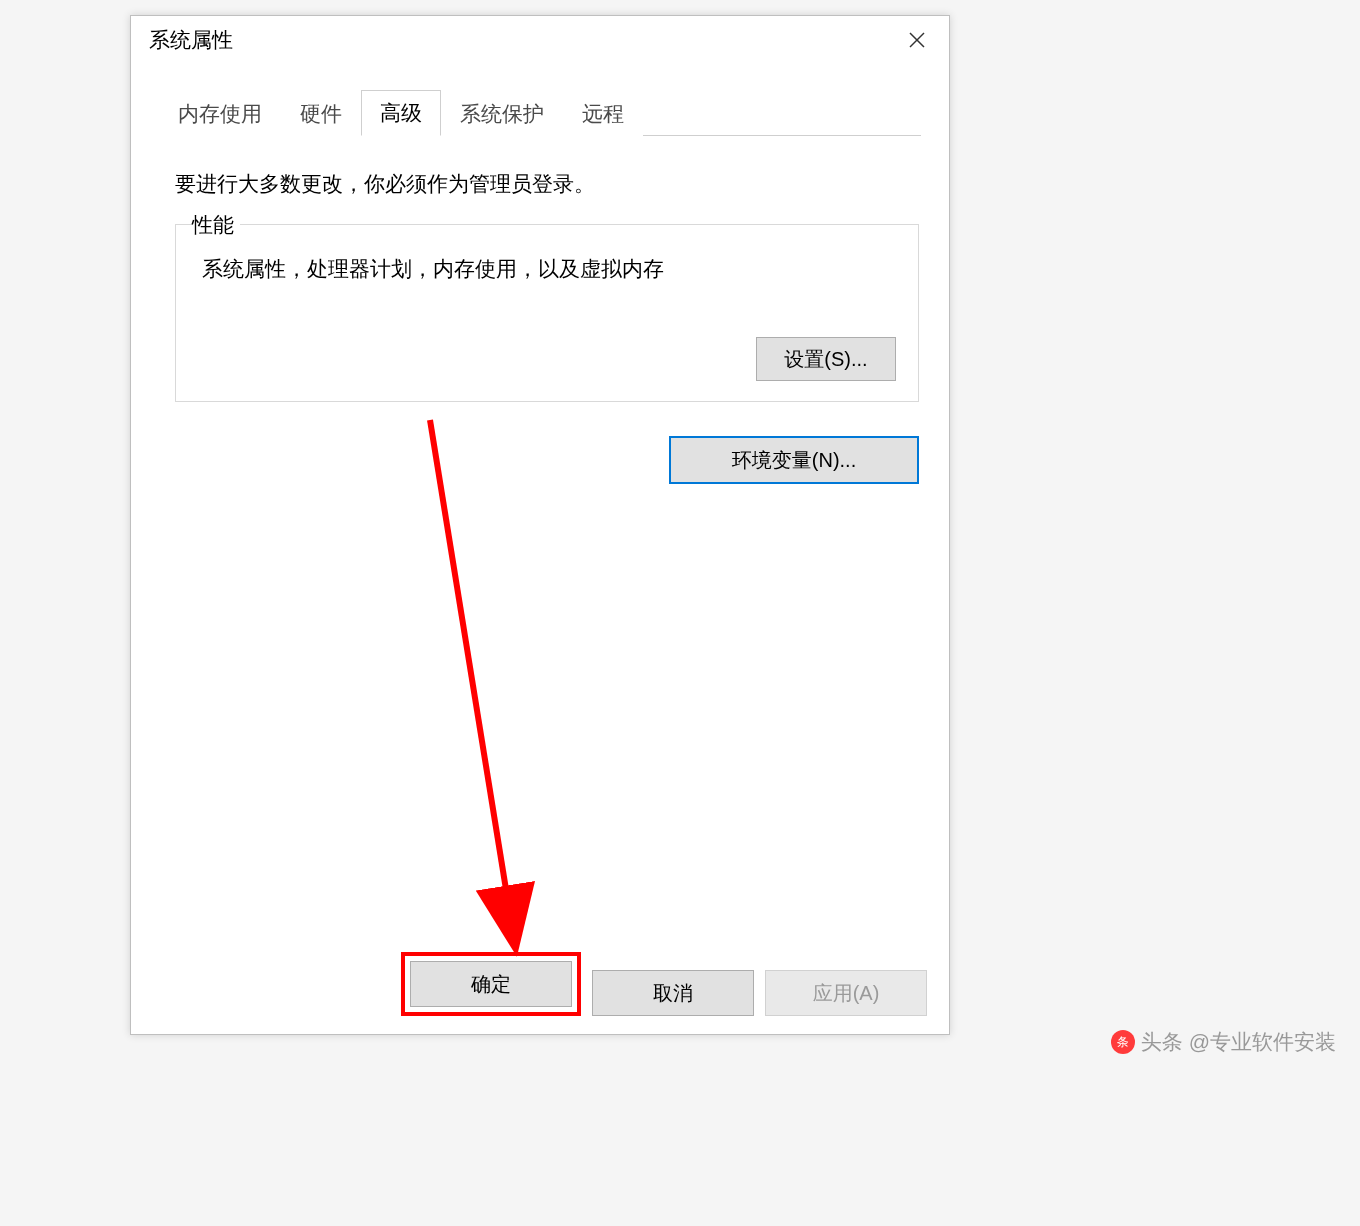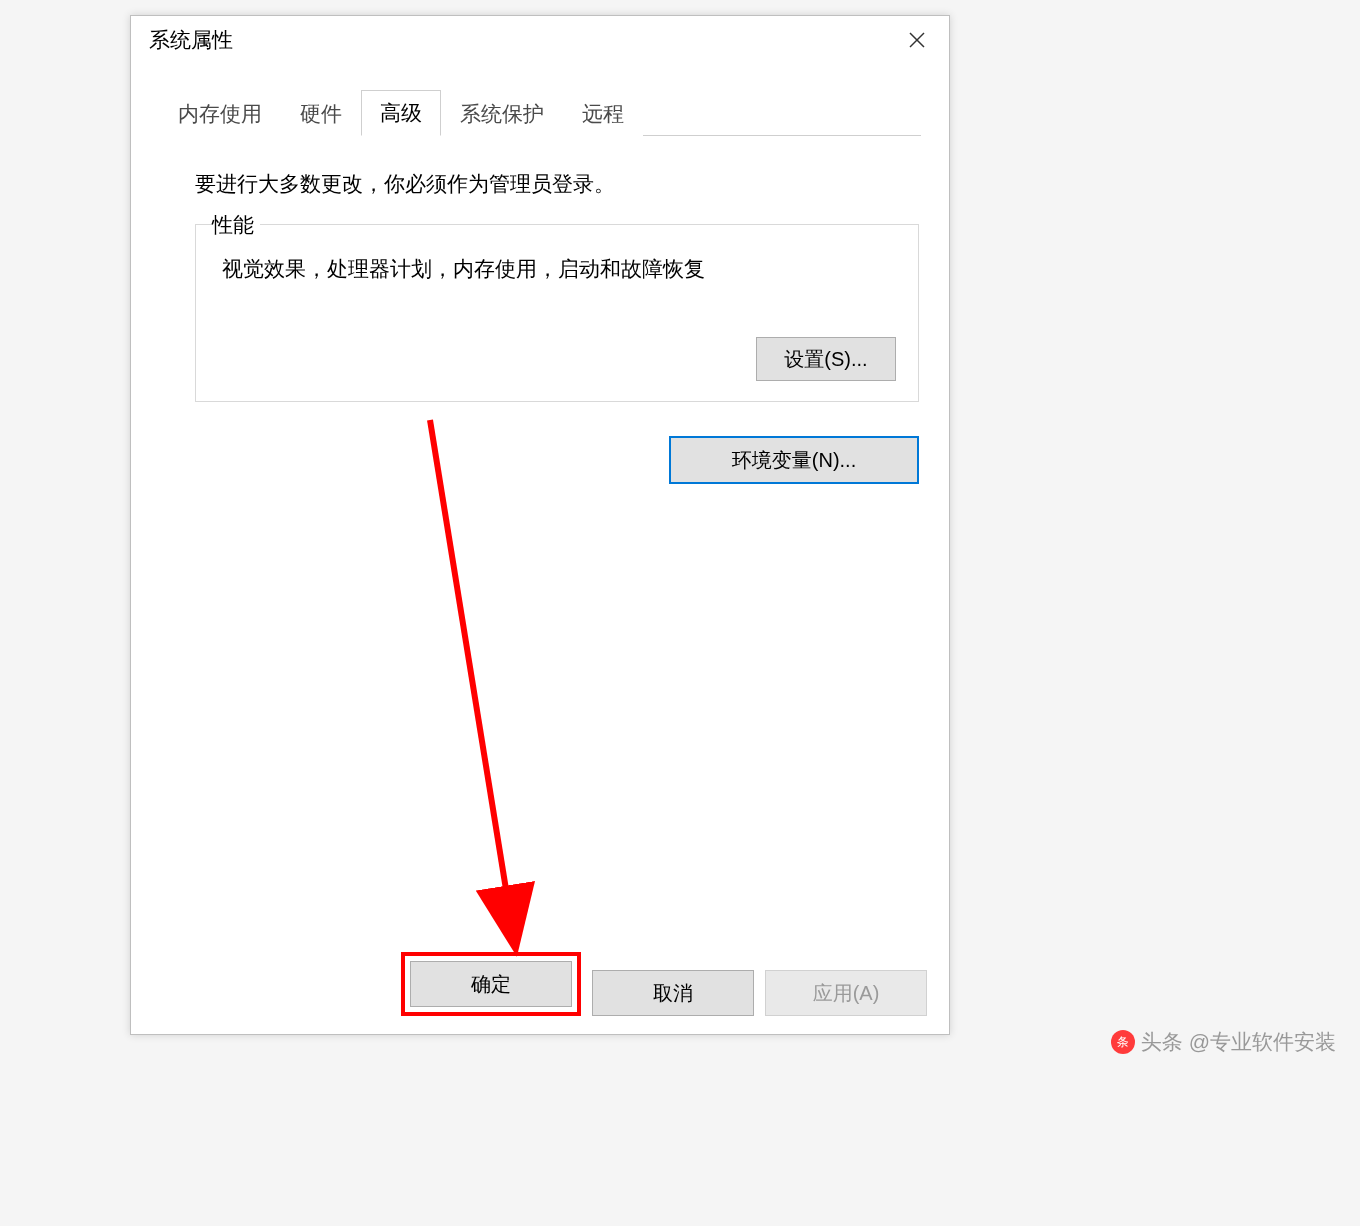--- a/index.html
+++ b/index.html
@@ -66,21 +66,21 @@
       position: relative;
       top: 1px;
       margin-right: 0px;
     }
     .tab.active {
       border: 1px solid #cfcfcf;
       border-bottom: 1px solid #fff;
       color: #000;
     }
     .content {
-      padding: 24px 30px 0 64px;
+      padding: 24px 30px 0 44px;
     }
     .intro {
       font-size: 21px;
       color: #000;
       margin-bottom: 26px;
       margin-top: 10px;
     }
     .groupbox {
       border: 1px solid #d9d9d9;
       padding: 0 22px 20px 22px;
@@ -211,21 +211,21 @@
     <div class="tab active">高级</div>
     <div class="tab">系统保护</div>
     <div class="tab">远程</div>
   </div>
 
   <div class="content">
     <div class="intro">要进行大多数更改，你必须作为管理员登录。</div>
 
     <div class="groupbox">
       <div class="legend">性能</div>
-      <div class="desc">视觉效果，处理器计划，内存使用，启动和故障恢复</div>
+      <div class="desc">系统属性，处理器计划，内存使用，以及虚拟内存</div>
       <div class="btnrow">
         <button class="winbtn">设置(S)...</button>
       </div>
     </div>
 
 
   </div>
 
   <div class="envrow">
     <button class="envbtn">环境变量(N)...</button>

